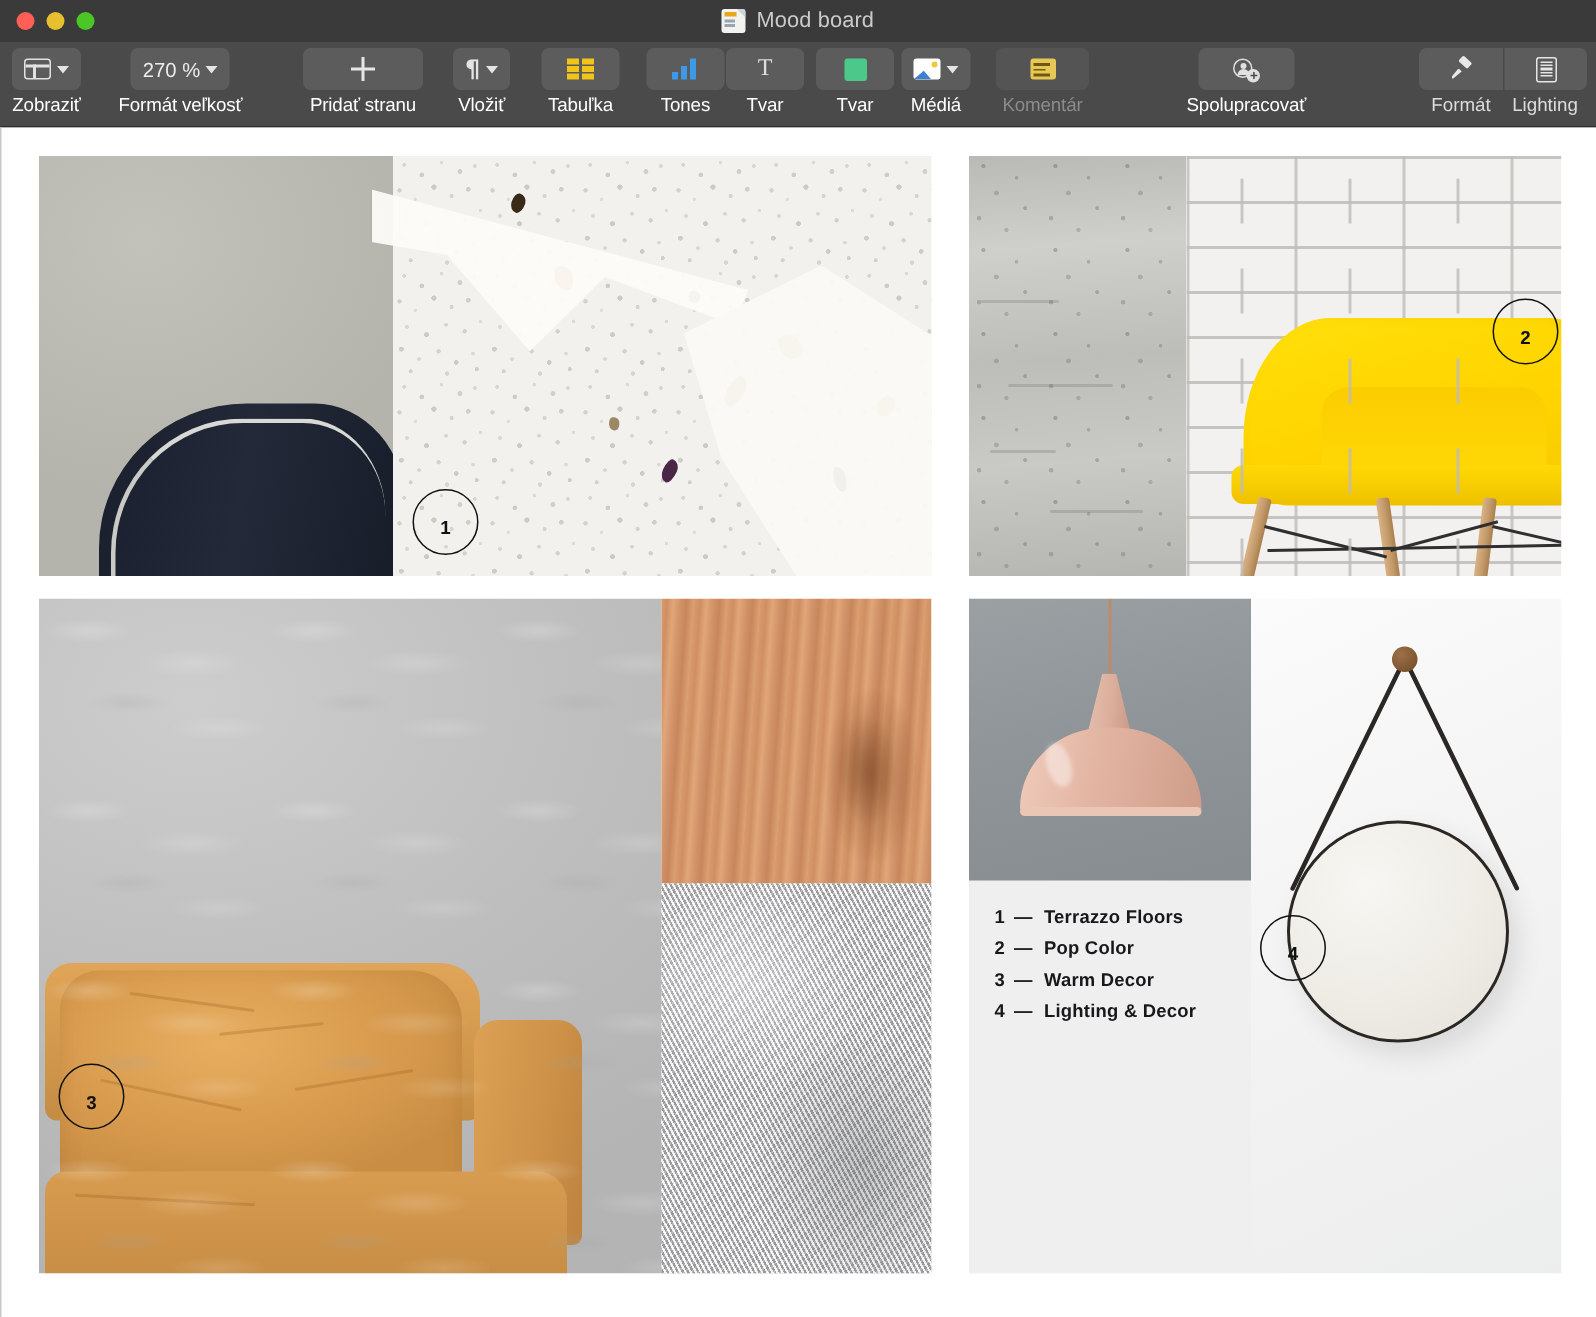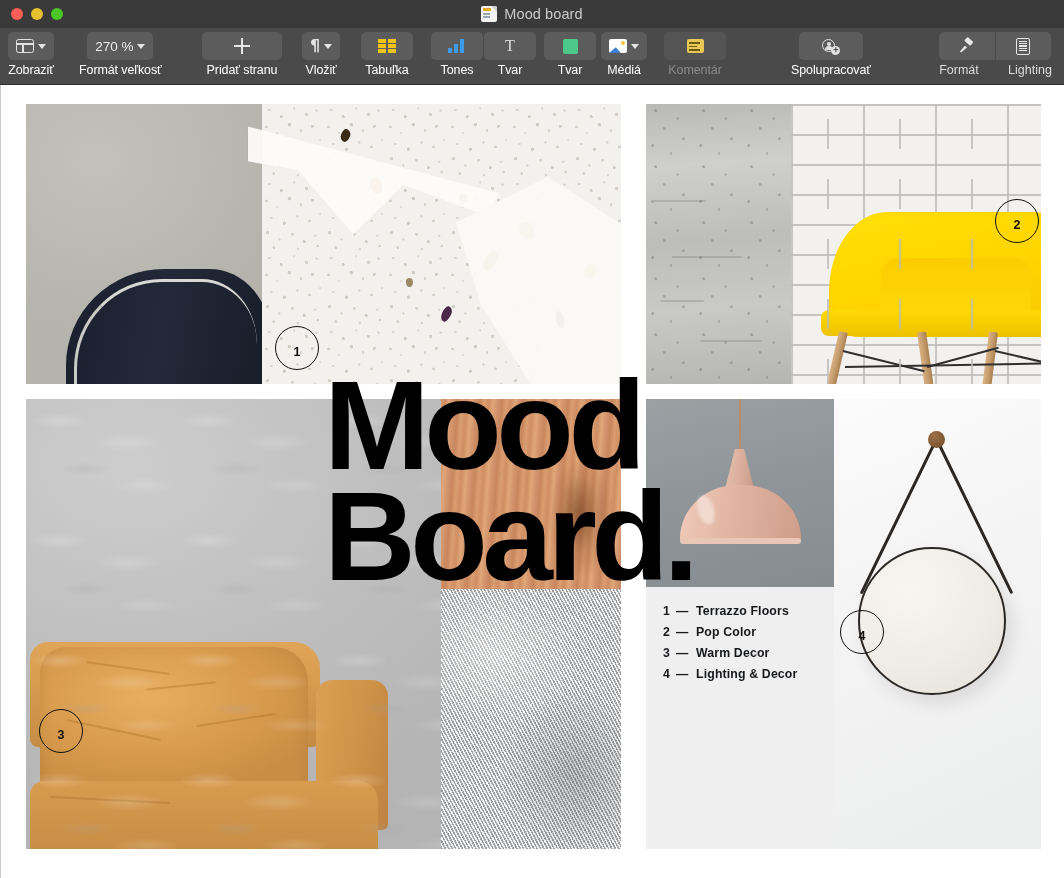--- a/index.html
+++ b/index.html
@@ -305,21 +305,20 @@
     overflow: hidden;
   }
   .seg > div {
     width: 56px; height: 28px;
     display: flex; align-items: center; justify-content: center;
   }
   .seg > div + div { border-left: 1px solid #4a4a4a; }
   .seg-labels {
     display: flex;
     margin-top: 3px;
-    gap: 15px;
   }
   .seg-labels span {
     width: 56px;
     text-align: center;
     font-size: 12.5px;
     color: #dcdcdc;
     white-space: nowrap;
   }
 
   
@@ -970,22 +969,20 @@
           </div>
         </div>
         <div class="mirror-photo">
           <div class="hook"></div>
           <div class="strap" style="left:101px;top:40px;height:172px;transform:rotate(26deg);"></div>
           <div class="strap" style="left:101px;top:40px;height:172px;transform:rotate(-26deg);"></div>
           <div class="mirror-frame"></div>
         </div>
       </div>
 
-      <div id="headline">Mood
-Board.</div>
 
       <div class="callout" id="co1">
         <span>1</span>
       </div>
       <div class="callout" id="co2">
         <span>2</span>
       </div>
       <div class="callout" id="co3">
         <span>3</span>
       </div>

